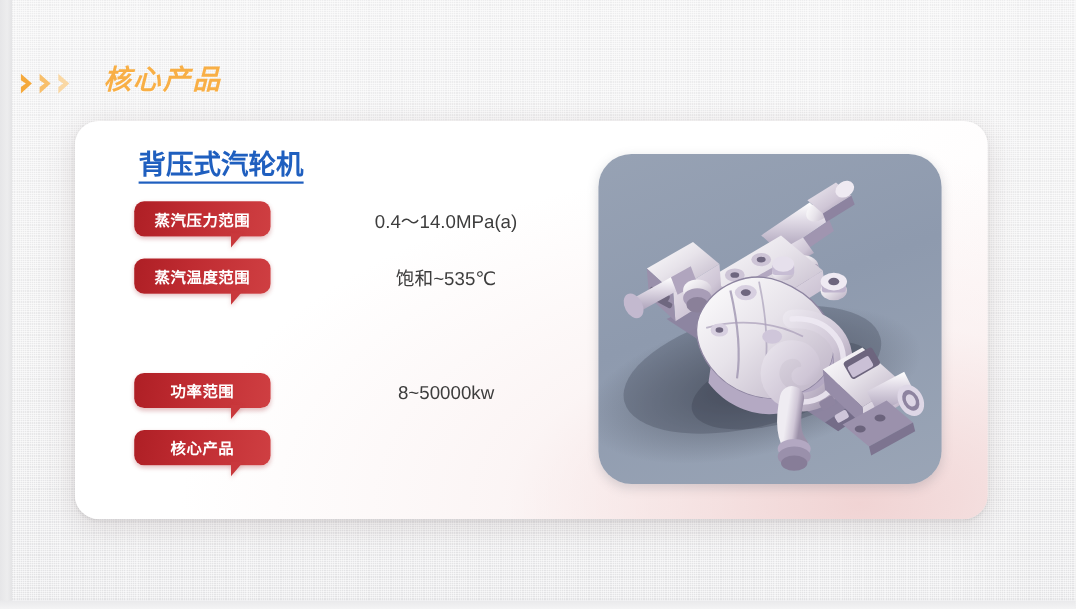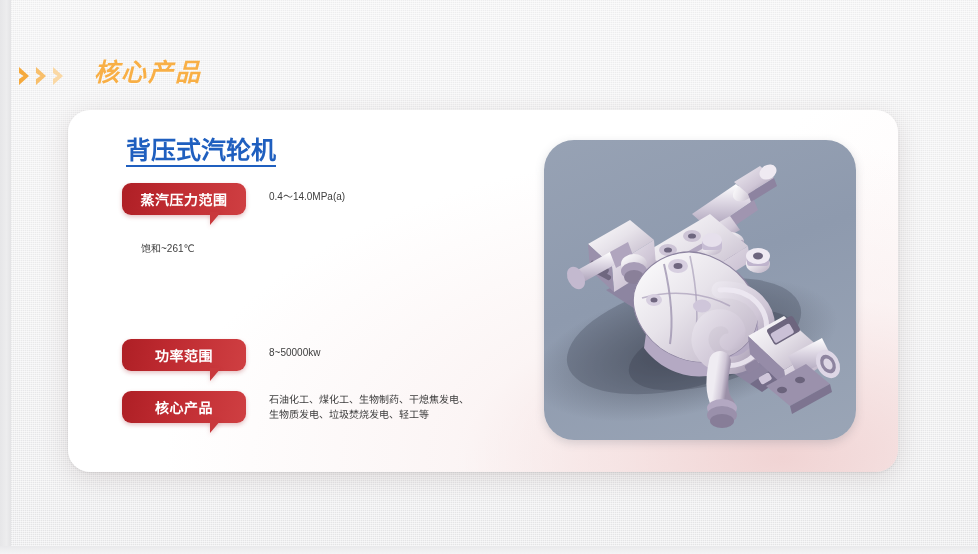--- a/index.html
+++ b/index.html
@@ -49,20 +49,21 @@
   }
 
   
   .card{
     position:absolute;left:68px;top:110px;width:830px;height:362px;
     border-radius:22px;
     background:
       radial-gradient(120% 140% at 86% 96%, rgba(238,205,205,.85) 0%, rgba(247,232,232,.45) 32%, rgba(255,255,255,0) 62%),
       linear-gradient(135deg,#ffffff 0%,#ffffff 62%,#fdf7f7 100%);
     box-shadow:0 6px 26px rgba(120,100,100,.18), 0 1px 3px rgba(0,0,0,.07);
+    text-align:center;
   }
 
   
   .info{
     position:absolute;left:54px;top:28px;width:420px;
   }
   .product-title{
     display:flex;align-items:baseline;white-space:nowrap;
     font-size:25px;font-weight:bold;line-height:1;
     margin:0 0 16px 4px;
@@ -85,21 +86,21 @@
     color:#ffffff;font-size:14px;font-weight:bold;letter-spacing:.5px;
     box-shadow:0 2px 4px rgba(160,40,45,.28);
   }
   .badge-tail{
     position:absolute;left:88px;top:29px;width:0;height:0;
     border-left:11px solid #c9383c;
     border-bottom:13px solid transparent;
     filter:drop-shadow(0 2px 2px rgba(160,40,45,.22));
   }
   .spec-value{
-    flex:1;color:#3d3d3d;font-size:10px;line-height:1.5;
+    flex:1;color:#3d3d3d;font-size:17px;line-height:1.5;
     padding-top:6px;padding-left:19px;white-space:pre-line;
   }
   .spec-row.multiline .spec-value{padding-top:1px;}
 
   
   .figure{
     position:absolute;left:476px;top:30px;width:312px;height:300px;
     border-radius:30px;overflow:hidden;
     background:linear-gradient(160deg,#97a2b4 0%,#8e9aae 45%,#9aa5b6 100%);
     box-shadow:0 3px 10px rgba(90,95,110,.22);
@@ -146,41 +147,43 @@
 
         <div class="spec-row">
           <div class="badge-wrap">
             <div class="badge">蒸汽压力范围</div>
             <div class="badge-tail"></div>
           </div>
           <div class="spec-value">0.4～14.0MPa(a)</div>
         </div>
 
         <div class="spec-row">
-          <div class="spec-value">饱和~261℃</div>
+          <div class="badge-wrap">
+            <div class="badge">蒸汽温度范围</div>
+            <div class="badge-tail"></div>
+          </div>
+          <div class="spec-value">饱和~535℃</div>
         </div>
 
         <div class="spec-row">
         </div>
 
         <div class="spec-row">
           <div class="badge-wrap">
             <div class="badge">功率范围</div>
             <div class="badge-tail"></div>
           </div>
           <div class="spec-value">8~50000kw</div>
         </div>
 
         <div class="spec-row multiline">
           <div class="badge-wrap">
             <div class="badge">核心产品</div>
             <div class="badge-tail"></div>
           </div>
-          <div class="spec-value">石油化工、煤化工、生物制药、干熄焦发电、
-生物质发电、垃圾焚烧发电、轻工等</div>
         </div>
 
       </div>
     </div>
 
     <div class="figure">
       <div class="floor-shadow"></div>
       <svg viewBox="0 0 312 300" aria-hidden="true">
         <defs>
           <linearGradient id="gMetalA" x1="0" y1="0" x2="1" y2="1">

